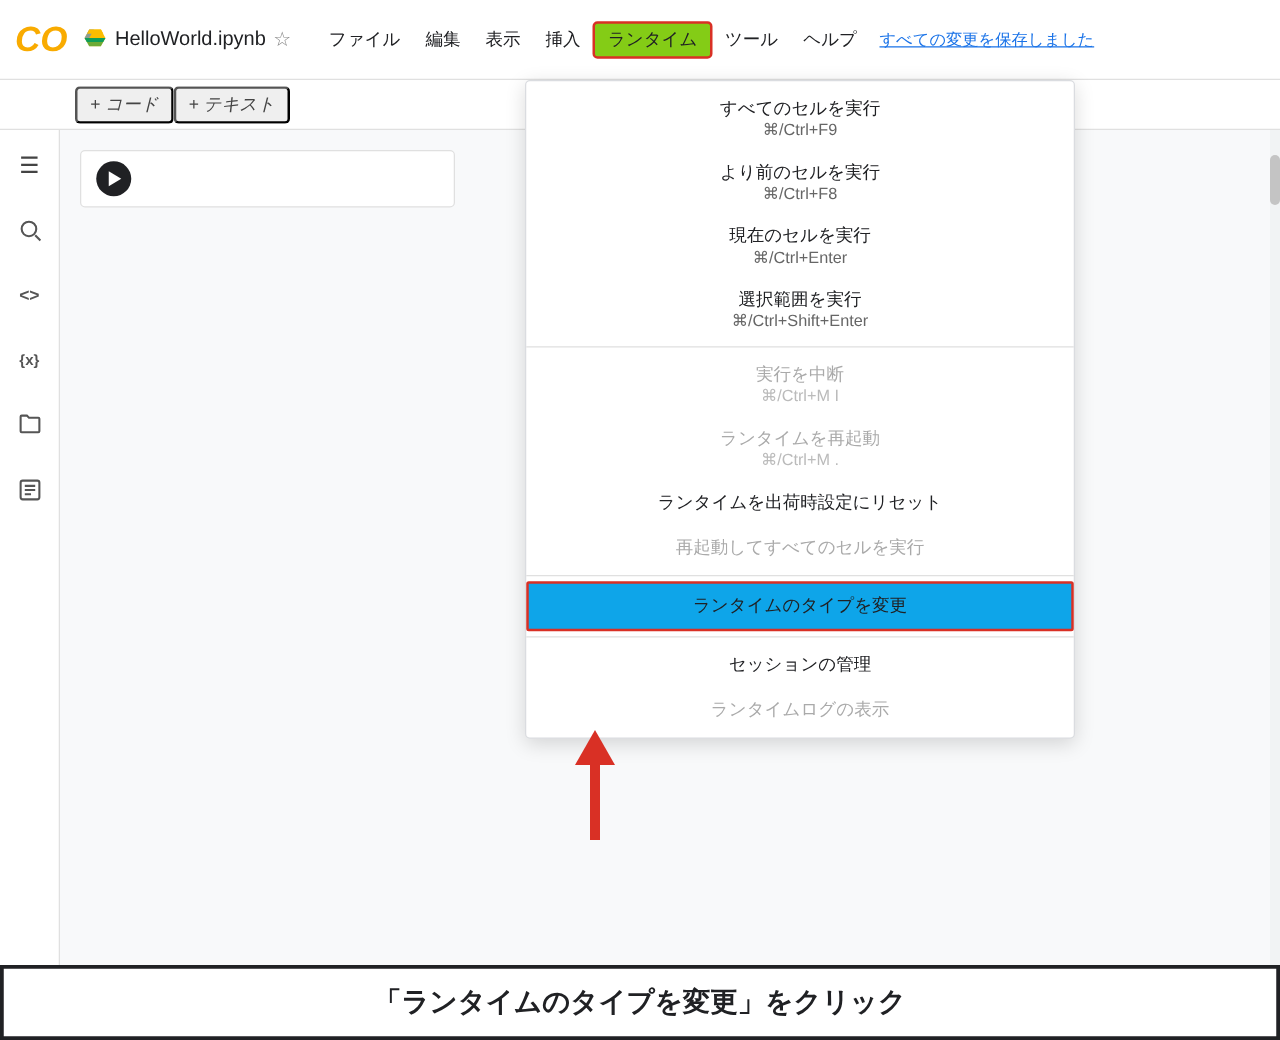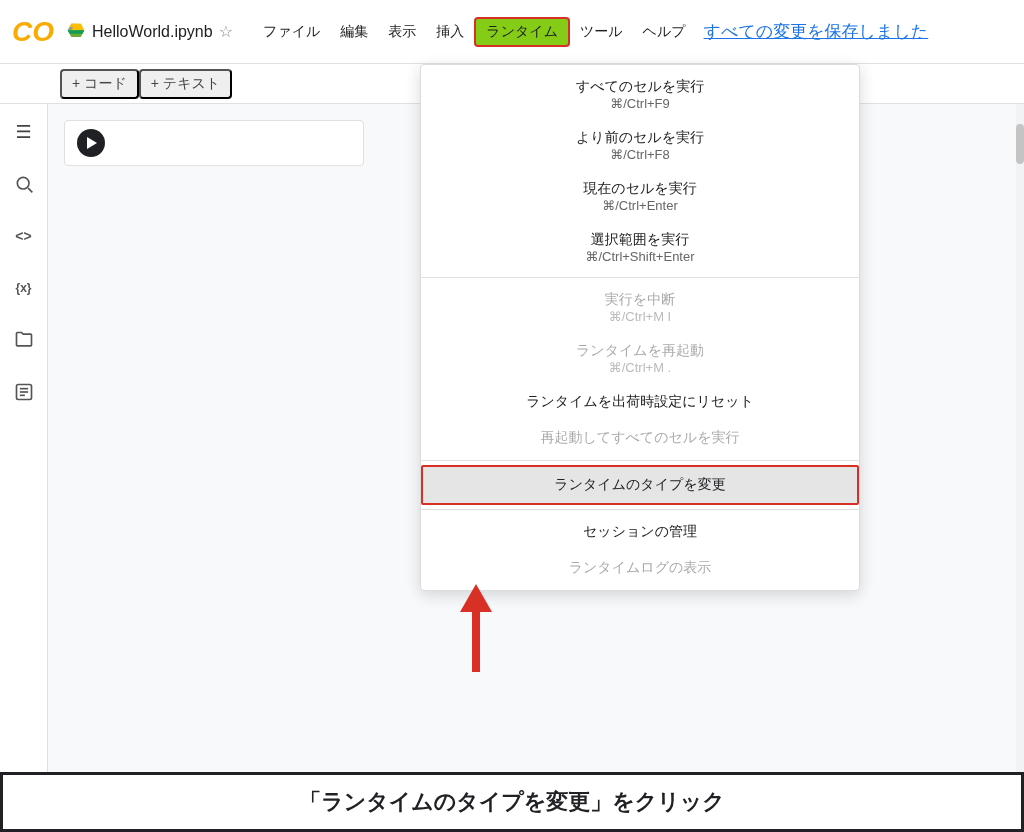--- a/index.html
+++ b/index.html
@@ -70,21 +70,21 @@
       white-space: nowrap;
     }
 
     .menu-item.active {
       border: 2px solid #d93025;
       color: #202124;
       background: #84cc16;
     }
 
     .save-status {
-      font-size: 17px;
+      font-size: 13px;
       color: #1a73e8;
       text-decoration: underline;
       margin-left: 8px;
       cursor: pointer;
     }
 
     
     .toolbar {
       display: flex;
       align-items: center;
@@ -96,20 +96,21 @@
 
     .toolbar-btn {
       font-size: 14px;
       color: #444;
       padding: 4px 10px;
       cursor: pointer;
       border-radius: 4px;
       display: flex;
       align-items: center;
       gap: 4px;
+      font-style: italic;
     }
 
     
     .main-layout {
       display: flex;
       height: calc(832px - 104px - 60px);
       position: relative;
     }
 
     
@@ -199,21 +200,21 @@
       white-space: nowrap;
       flex-direction: column;
     }
 
     .dropdown-item.disabled {
       color: #aaa;
       cursor: default;
     }
 
     .dropdown-item.highlighted {
-      background: #e5e5e5;
+      background: #0ea5e9;
       border: 2px solid #d93025;
       border-radius: 2px;
     }
 
     .dropdown-item .shortcut {
       color: #666;
       font-size: 13px;
     }
 
     .dropdown-item.disabled .shortcut {

